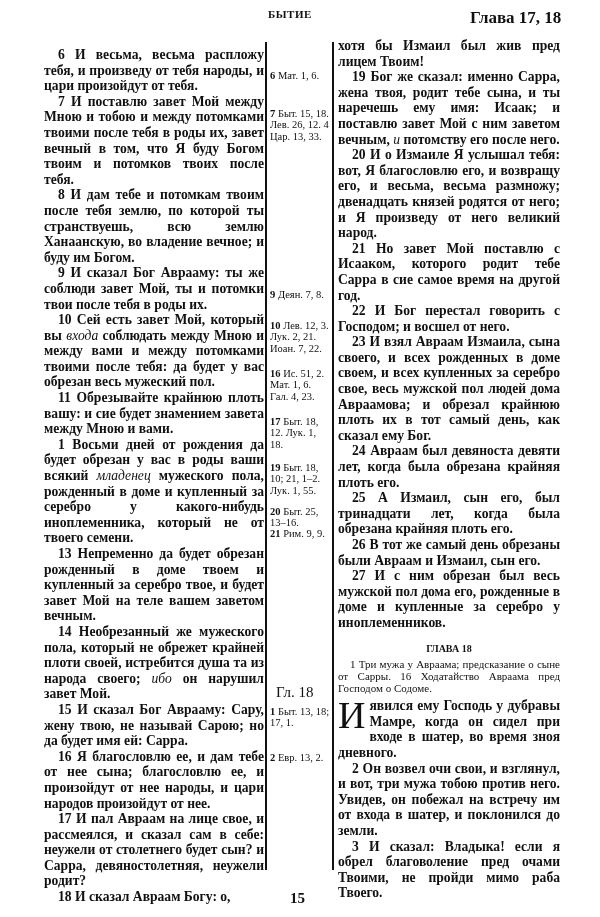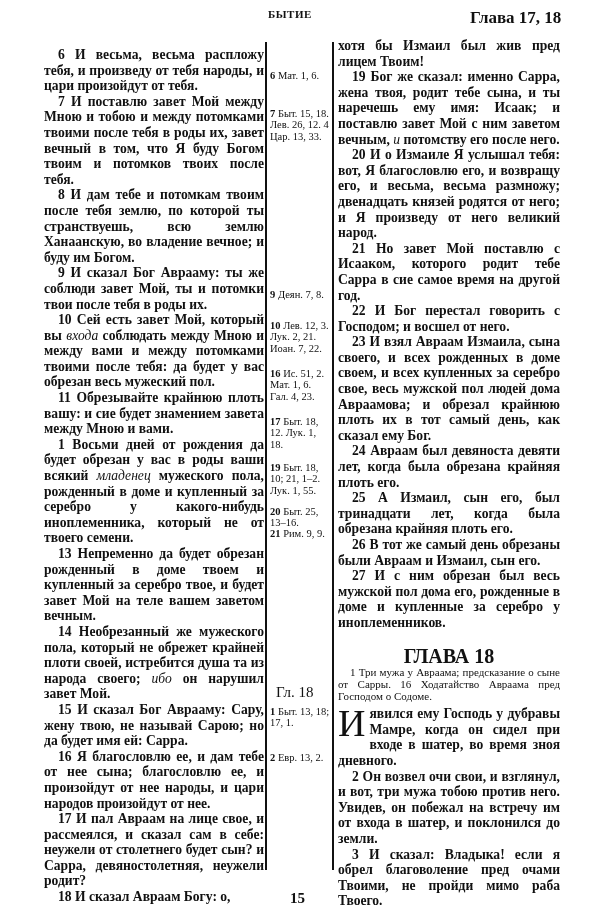--- a/index.html
+++ b/index.html
@@ -11,21 +11,21 @@
   .col-left{left:44px;top:47px;width:220px;}
   .col-right{left:338px;top:38px;width:222px;}
   .vline{position:absolute;width:1.5px;background:#111;}
   .vl1{left:265px;top:42px;height:828px;}
   .vl2{left:332px;top:42px;height:828px;}
   .verse{margin:0;text-indent:14px;}
   .refs{position:absolute;left:270px;width:60px;font-size:10.5px;line-height:11.4px;}
   .ref{position:absolute;left:0;width:60px;}
   .ref b{font-weight:bold;}
   .gl18{position:absolute;left:276px;top:684px;font-weight:normal;font-size:15px;}
-  .chap-head{text-align:center;font-size:20px;font-weight:bold;margin-top:18px;margin-bottom:2px;}
+  .chap-head{text-align:center;font-size:10px;font-weight:bold;margin-top:10px;margin-bottom:2px;}
   .summary{font-size:11px;line-height:12px;font-weight:normal;text-align:justify;text-indent:12px;margin-bottom:4px;}
   .dropcap{float:left;font-size:38px;line-height:30px;margin:2px 4px 0 0;font-weight:normal;}
   .first{text-indent:0;}
   i{font-weight:normal;}
   .pagenum{position:absolute;left:290px;top:890px;font-weight:bold;font-size:15px;}
 </style>
 </head>
 <body>
 
 <div>

